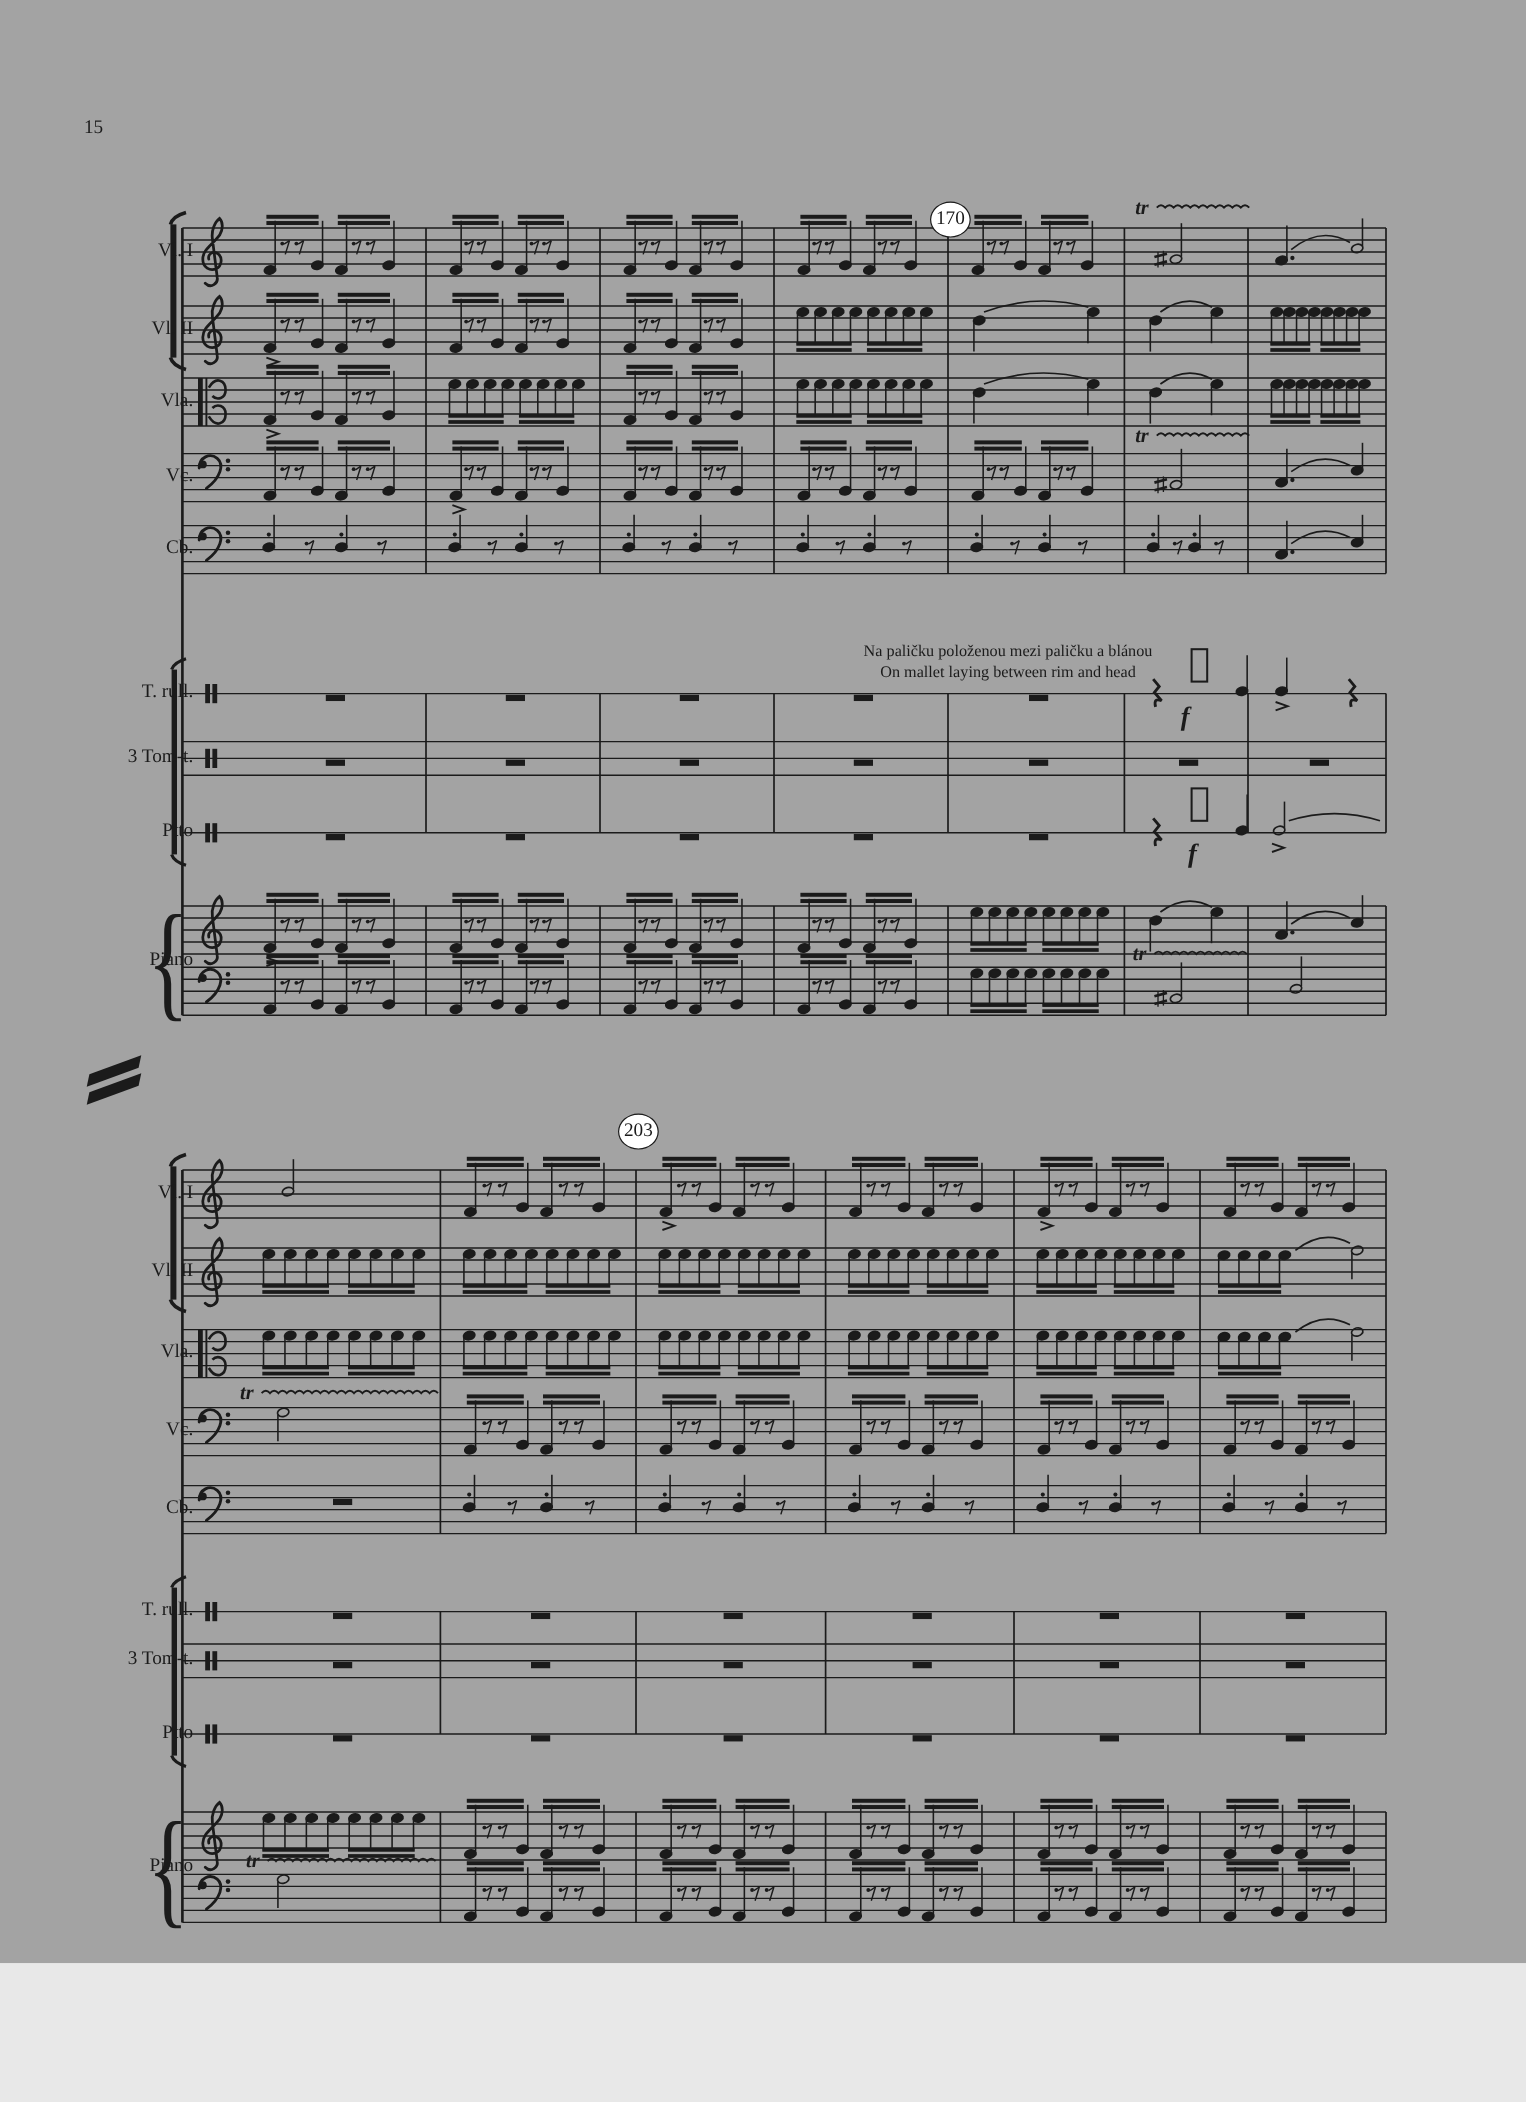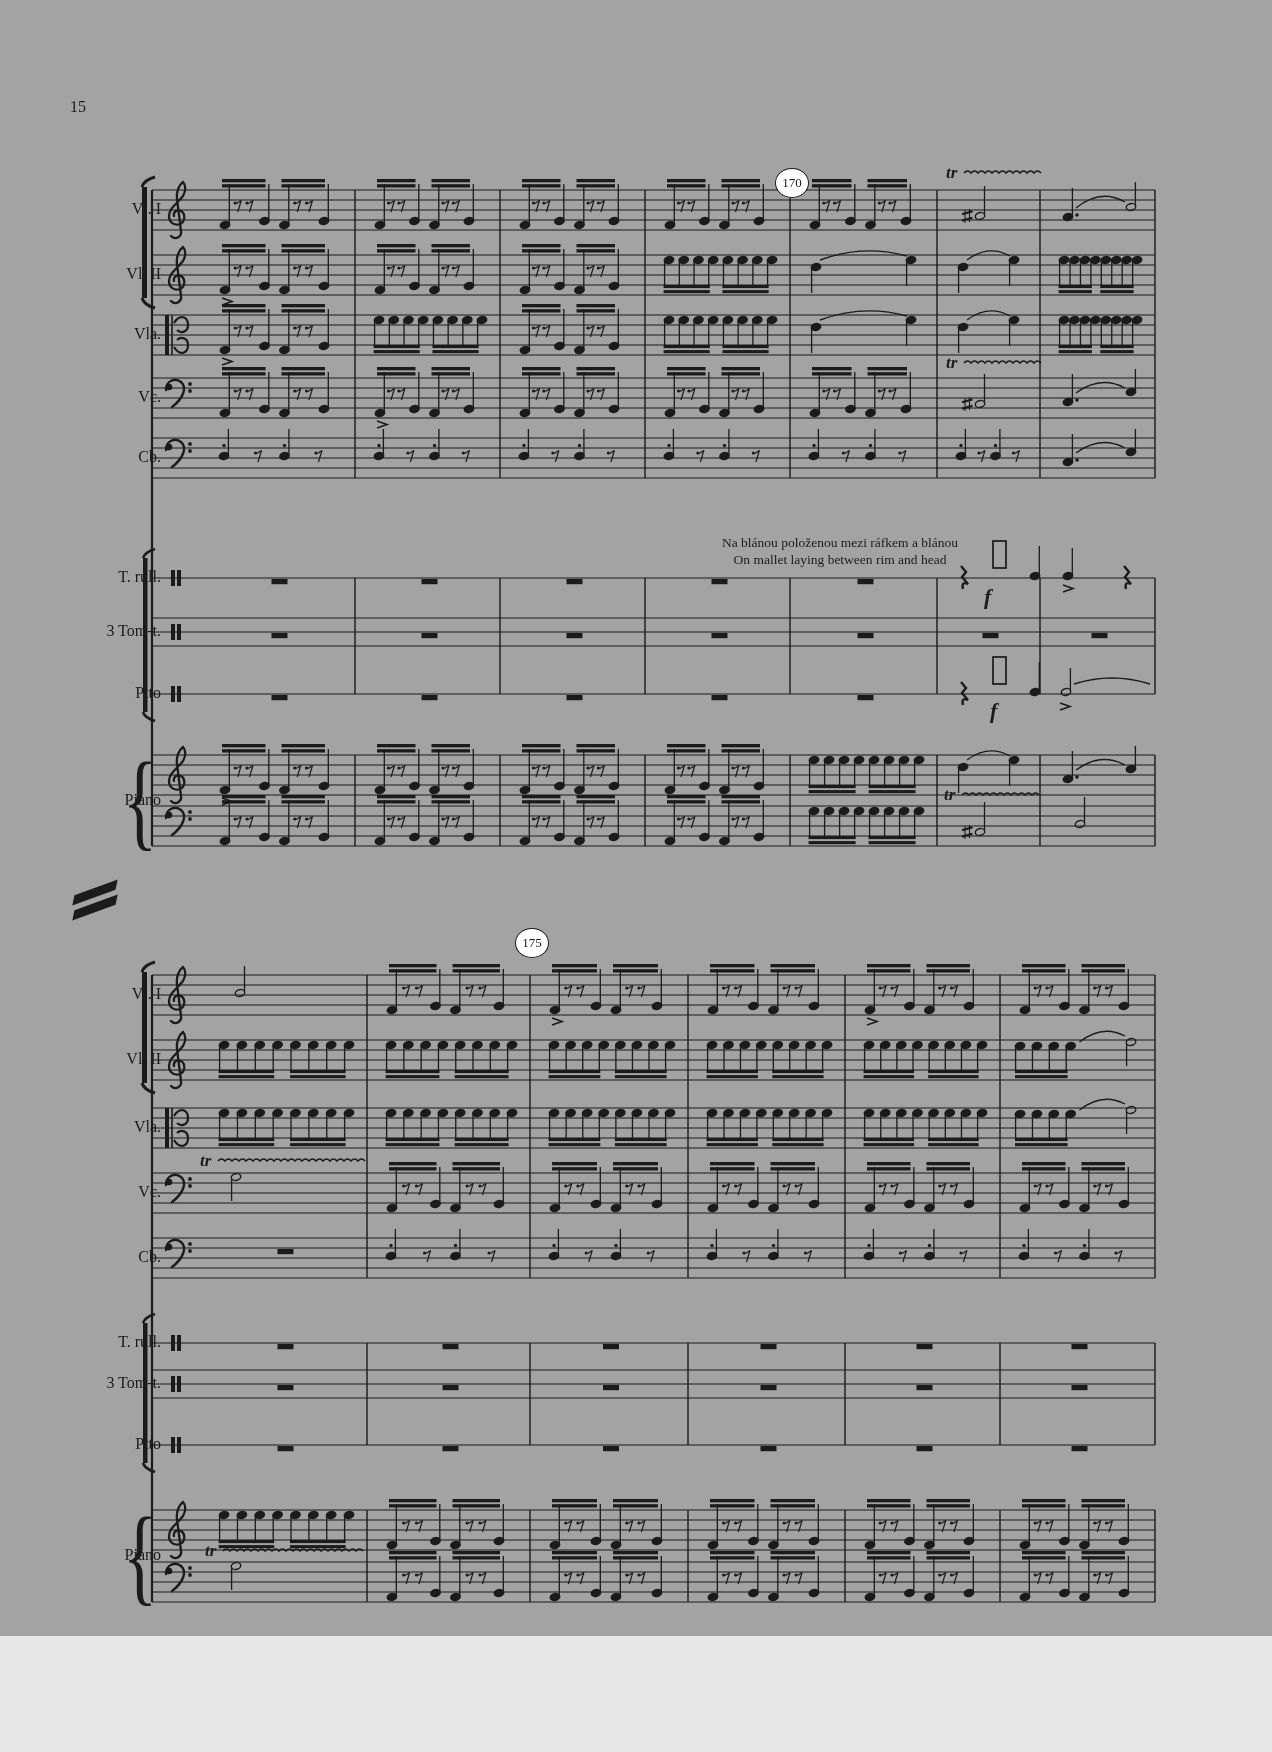--- a/index.html
+++ b/index.html
@@ -2,21 +2,21 @@
 <html><head>
 <meta charset="utf-8">
 <style>
   html,body{margin:0;padding:0;background:#e8e8e8;}
   .page{position:relative;width:1272px;height:1636px;background:#a3a3a3;
         font-family:"Liberation Serif","DejaVu Serif",serif;color:#1b1b1b;overflow:hidden;}
   #score-svg{position:absolute;left:0;top:0;}
   .page-number{position:absolute;left:70px;top:98px;font-size:16px;}
   .ilabel{position:absolute;left:0;width:140px;text-align:right;font-size:16px;line-height:18px;white-space:nowrap;margin-left:21px;}
   .rehearsal{position:absolute;width:32px;height:28px;border:1.6px solid #1b1b1b;border-radius:50%;
-             display:flex;align-items:center;justify-content:center;font-size:13px;background:#fff;}
+             display:flex;align-items:center;justify-content:center;font-size:16px;background:#fff;}
   .annotation{position:absolute;transform:translateX(-50%);text-align:center;font-size:13.5px;line-height:17px;white-space:nowrap;}
   .dyn{position:absolute;font-size:22px;font-style:italic;font-weight:bold;}
   .sys-sep{position:absolute;left:66px;top:876px;width:60px;height:56px;}
   .sys-sep .bar{position:absolute;width:46px;height:9px;background:#1b1b1b;transform:rotate(-20deg) skewX(-32deg);}
   .sys-sep .b1{left:6px;top:12px;}
   .sys-sep .b2{left:6px;top:27px;}
 </style>
 </head>
 <body>
 
@@ -1991,24 +1991,24 @@
           <path d="M218,1161 q3.5,-4 7,0 q3.5,-4 7,0 q3.5,-4 7,0 q3.5,-4 7,0 q3.5,-4 7,0 q3.5,-4 7,0 q3.5,-4 7,0 q3.5,-4 7,0 q3.5,-4 7,0 q3.5,-4 7,0 q3.5,-4 7,0 q3.5,-4 7,0 q3.5,-4 7,0 q3.5,-4 7,0 q3.5,-4 7,0 q3.5,-4 7,0 q3.5,-4 7,0 q3.5,-4 7,0 q3.5,-4 7,0 q3.5,-4 7,0 q3.5,-4 7,0" stroke="#1b1b1b" stroke-width="1.6" fill="none"></path>
         </g>
         <g>
           <text x="205" y="1556" font-size="17" font-style="italic" font-weight="bold" font-family="Liberation Serif, DejaVu Serif, serif" fill="#1b1b1b">tr</text>
           <path d="M223,1551 q3.5,-4 7,0 q3.5,-4 7,0 q3.5,-4 7,0 q3.5,-4 7,0 q3.5,-4 7,0 q3.5,-4 7,0 q3.5,-4 7,0 q3.5,-4 7,0 q3.5,-4 7,0 q3.5,-4 7,0 q3.5,-4 7,0 q3.5,-4 7,0 q3.5,-4 7,0 q3.5,-4 7,0 q3.5,-4 7,0 q3.5,-4 7,0 q3.5,-4 7,0 q3.5,-4 7,0 q3.5,-4 7,0 q3.5,-4 7,0" stroke="#1b1b1b" stroke-width="1.6" fill="none"></path>
         </g>
       </g>
     </svg>
 
   <div class="rehearsal" id="reh-0" style="left: 775px; top: 168px;">170</div>
-  <div class="rehearsal" id="reh-1" style="left: 515px; top: 928px;">175</div>
+  <div class="rehearsal" id="reh-1" style="left: 515px; top: 928px;">203</div>
 
   <div class="annotation" id="annot-0" style="left: 840px; top: 534px;">
-    <div>Na blánou položenou mezi ráfkem a blánou</div>
+    <div>Na paličku položenou mezi paličku a blánou</div>
     <div>On mallet laying between rim and head</div>
   </div>
 
   <div class="dyn" id="dyn-0" style="left: 984px; top: 584px;">f</div>
   <div class="dyn" id="dyn-1" style="left: 990px; top: 698px;">f</div>
 
   <div class="sys-sep">
     <div class="bar b1"></div>
     <div class="bar b2"></div>
   </div>

